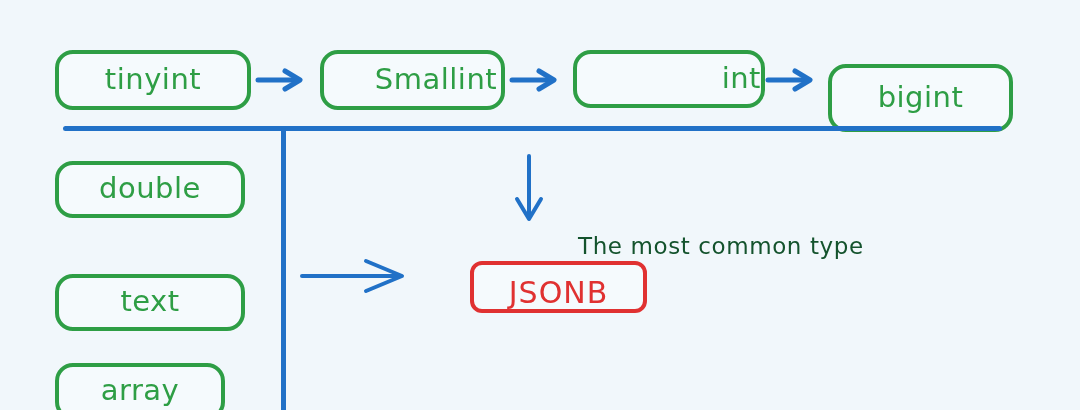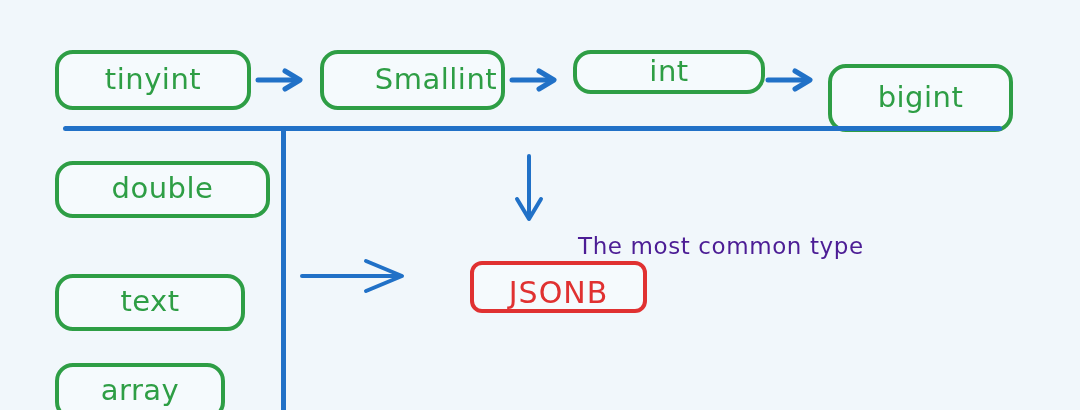--- a/index.html
+++ b/index.html
@@ -54,32 +54,32 @@
     background: #2171c7;
     width: 5px;
     border-radius: 3px;
   }
   .arrow {
     position: absolute;
   }
   .arrow svg { display: block; overflow: visible; }
   .note {
     position: absolute;
-    color: #4c1d95;
+    color: #14532d;
     font-size: 23px;
     letter-spacing: 0.6px;
     white-space: nowrap;
   }
   
   #n-tinyint  { left: 55px;  top: 30px;  width: 196px; height: 60px; }
   #n-smallint { left: 320px; top: 30px;  width: 185px; height: 60px; padding-left: 47px; }
-  #n-int      { left: 573px; top: 30px;  width: 192px; height: 44px; }
+  #n-int      { left: 573px; top: 30px;  width: 192px; height: 58px; justify-content: flex-end; }
   #n-bigint   { left: 828px; top: 44px;  width: 185px; height: 68px; }
   
-  #n-double { left: 55px; top: 141px; width: 215px; height: 57px; }
+  #n-double { left: 55px; top: 141px; width: 190px; height: 57px; }
   #n-text   { left: 55px; top: 254px; width: 190px; height: 57px; }
   #n-array  { left: 55px; top: 343px; width: 170px; height: 57px; }
   
   #n-jsonb  { left: 470px; top: 241px; width: 177px; height: 52px; }
   #note-common { left: 578px; top: 213px; }
   
   #divider-h { left: 63px;  top: 106px; width: 939px; }
   #divider-v { left: 281px; top: 108px; height: 286px; }
   
   #arr-1 { left: 256px; top: 47px; }

